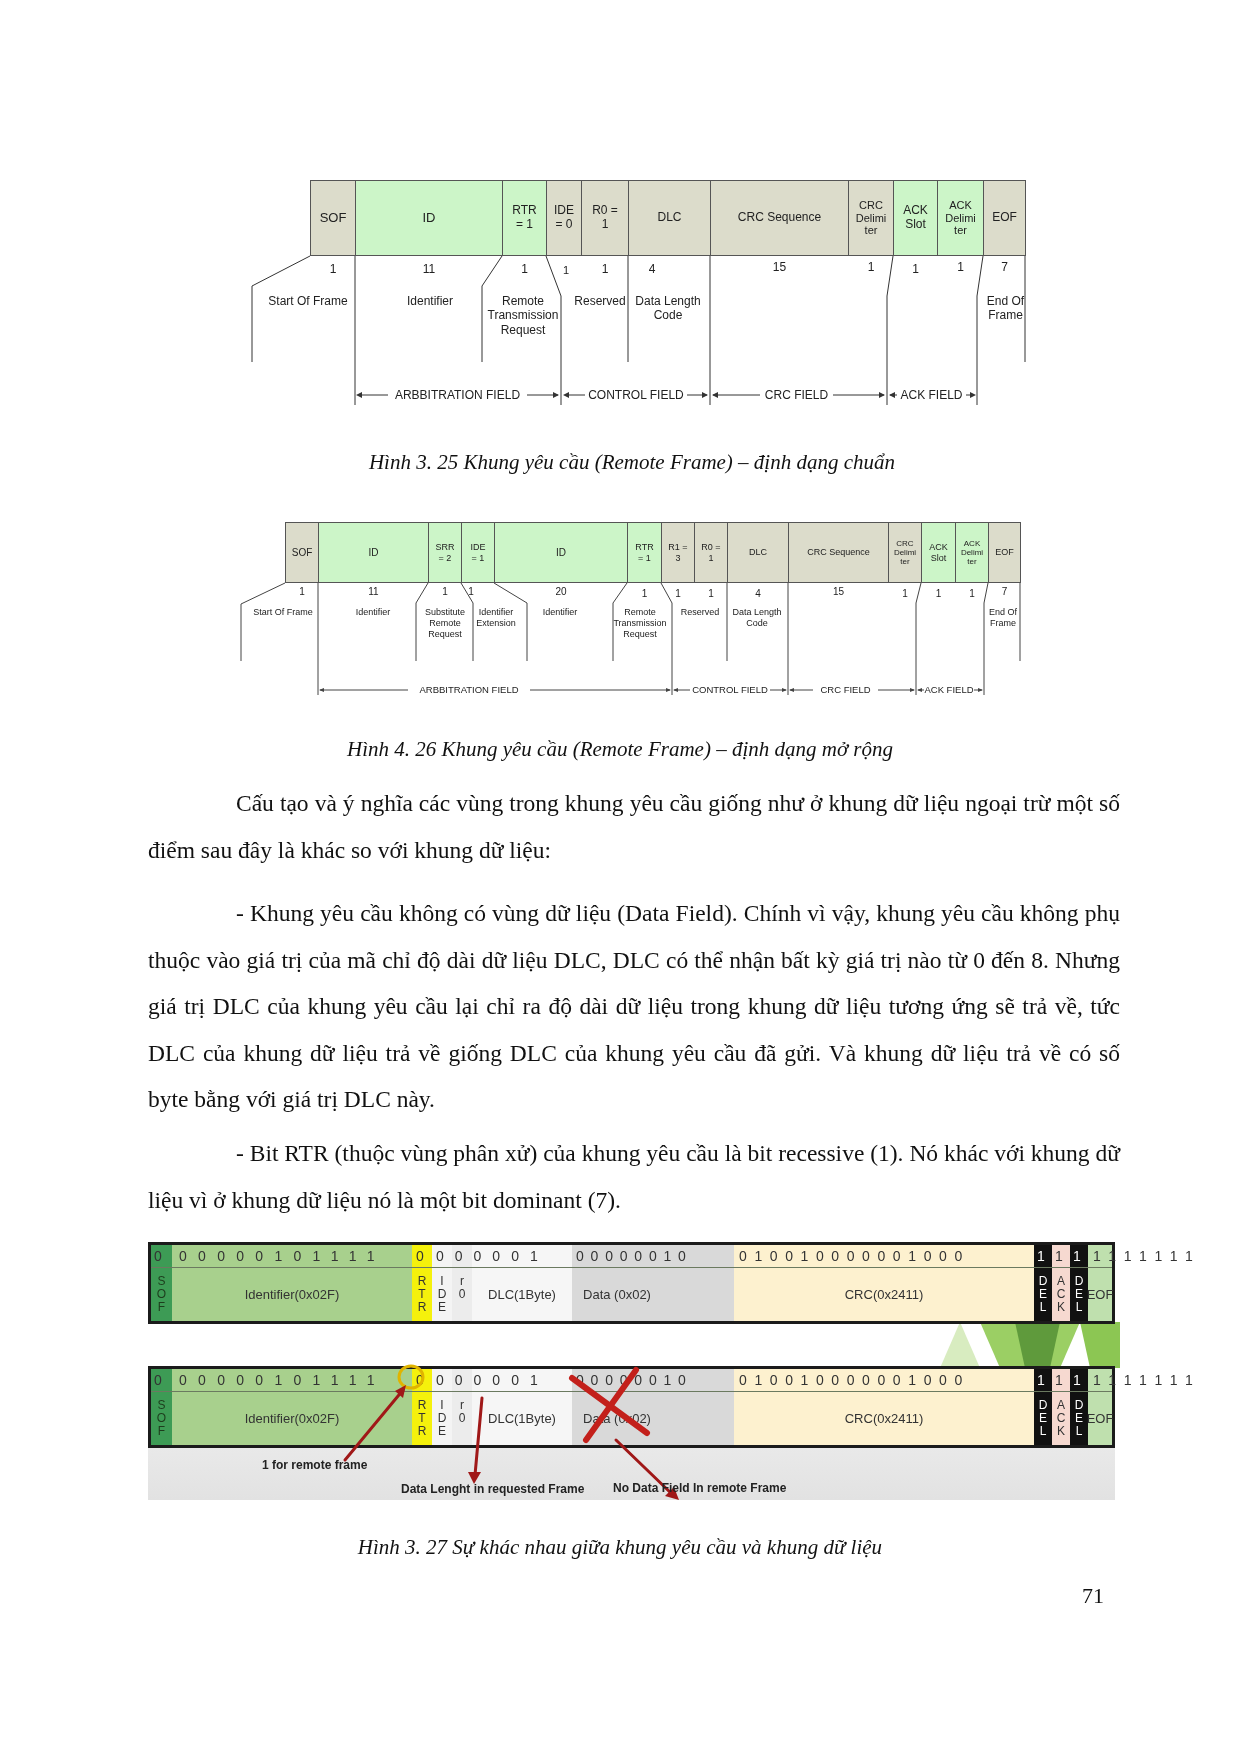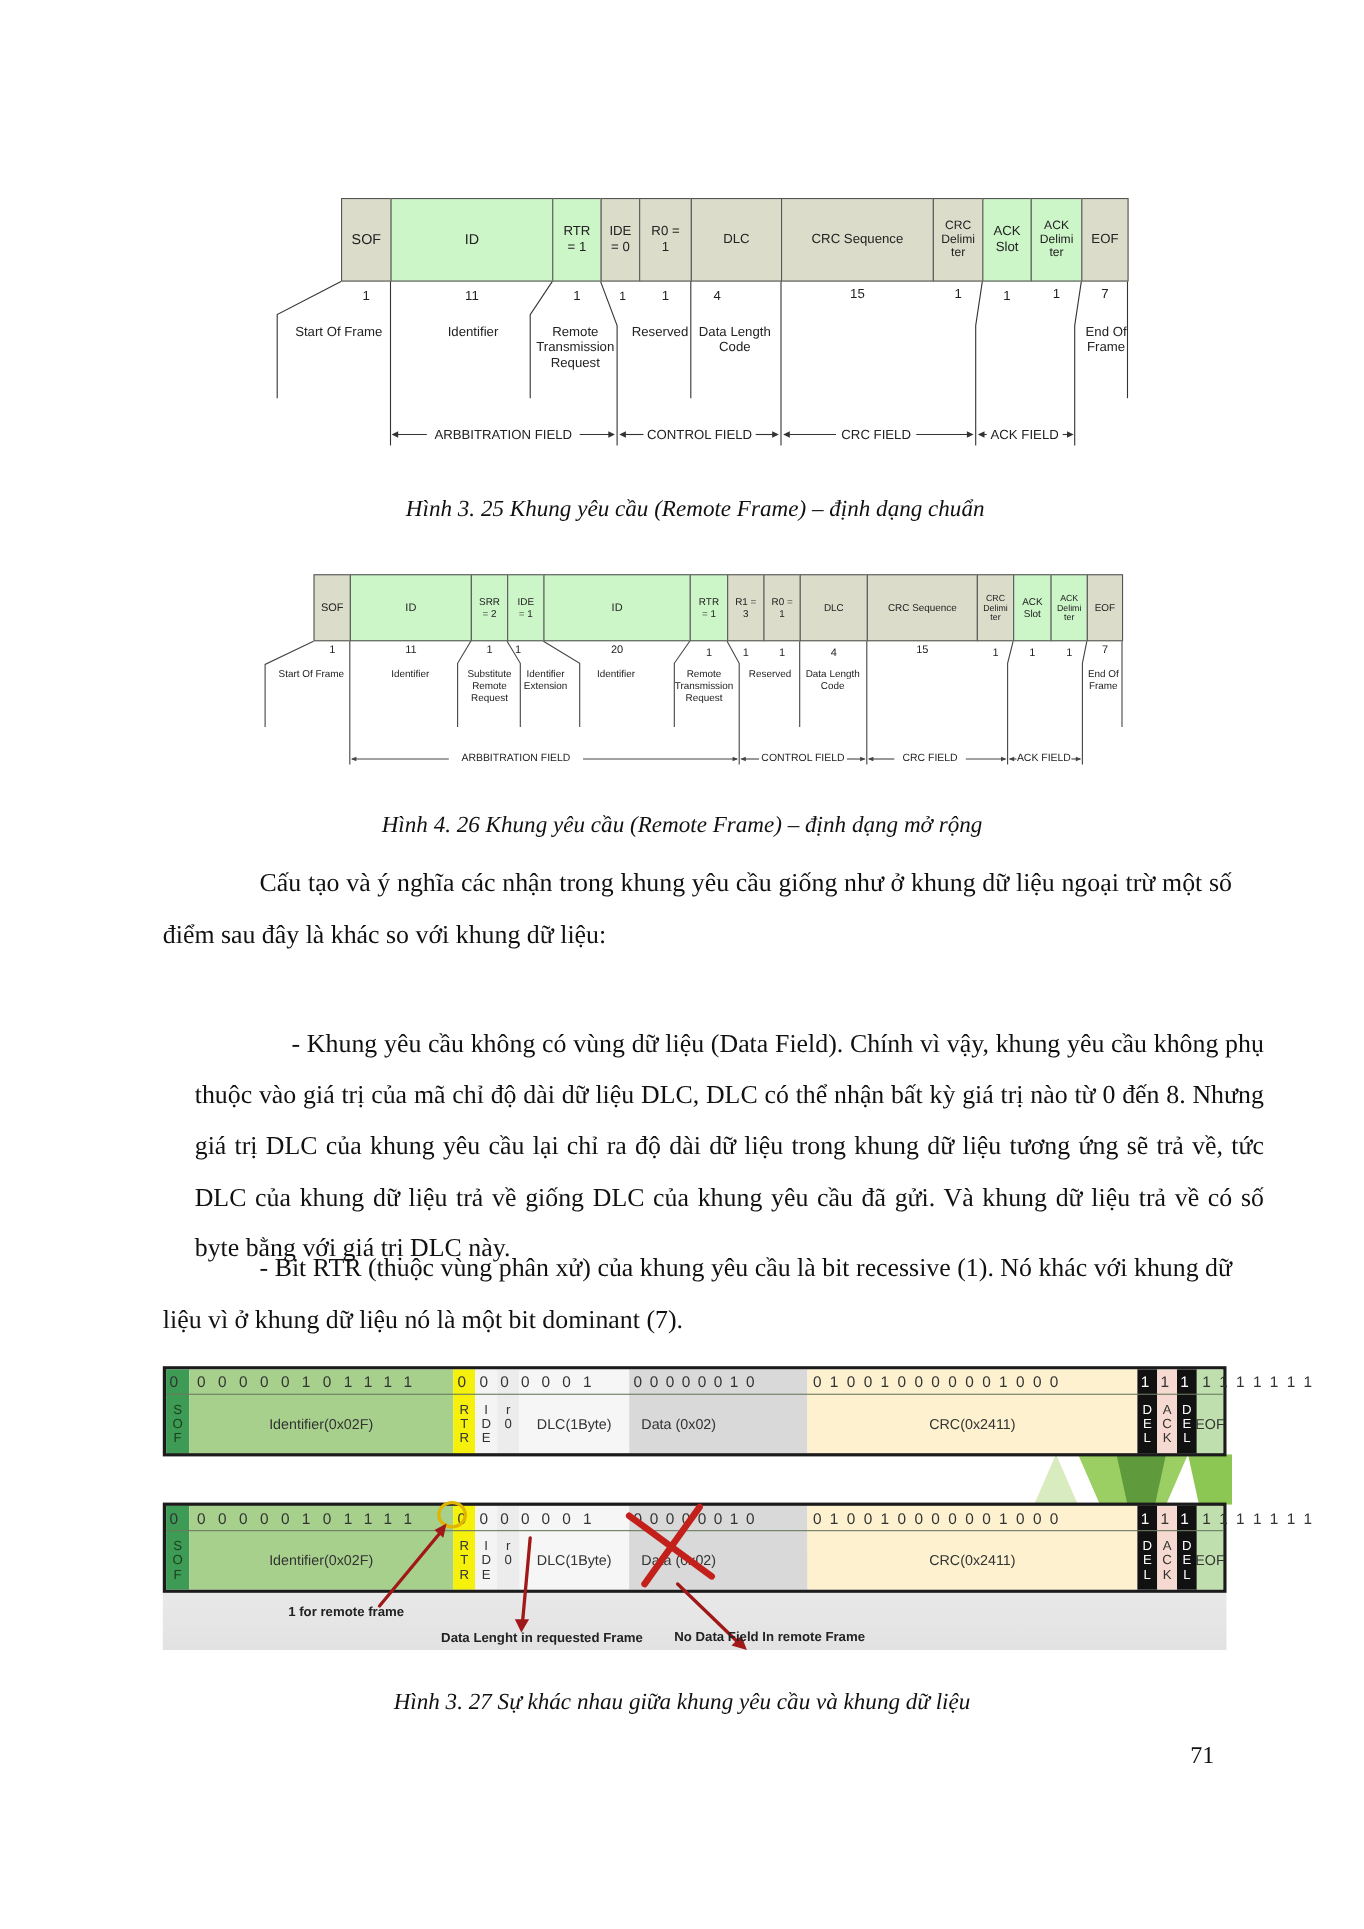--- a/index.html
+++ b/index.html
@@ -209,23 +209,23 @@
     </g>
   </svg>
   <div class="lbl" style="left:408px;top:684px;width:122px;font-size:9.5px;">ARBBITRATION FIELD</div>
   <div class="lbl" style="left:690px;top:684px;width:80px;font-size:9.5px;">CONTROL FIELD</div>
   <div class="lbl" style="left:813px;top:684px;width:65px;font-size:9.5px;">CRC FIELD</div>
   <div class="lbl" style="left:924px;top:684px;width:50px;font-size:9.5px;">ACK FIELD</div>
 </div>
 <div class="caption" style="top:737px;left:0;">Hình 4. 26 Khung yêu cầu (Remote Frame) – định dạng mở rộng</div>
 
 <div class="para" style="top:780px;">
-  <span class="indent"></span><span>Cấu tạo và ý nghĩa các nhận trong khung yêu cầu giống như ở khung dữ liệu ngoại trừ một số điểm sau đây là khác so với khung dữ liệu:</span>
-</div>
-<div class="para" style="top:926px;margin-left:29px;">
+  <span class="indent"></span><span>Cấu tạo và ý nghĩa các vùng trong khung yêu cầu giống như ở khung dữ liệu ngoại trừ một số điểm sau đây là khác so với khung dữ liệu:</span>
+</div>
+<div class="para" style="top:890px;">
   <span class="indent"></span><span>- Khung yêu cầu không có vùng dữ liệu (Data Field). Chính vì vậy, khung yêu cầu không phụ thuộc vào giá trị của mã chỉ độ dài dữ liệu DLC, DLC có thể nhận bất kỳ giá trị nào từ 0 đến 8. Nhưng giá trị DLC của khung yêu cầu lại chỉ ra độ dài dữ liệu trong khung dữ liệu tương ứng sẽ trả về, tức DLC của khung dữ liệu trả về giống DLC của khung yêu cầu đã gửi. Và khung dữ liệu trả về có số byte bằng với giá trị DLC này.</span>
 </div>
 <div class="para" style="top:1130px;">
   <span class="indent"></span><span>- Bit RTR (thuộc vùng phân xử) của khung yêu cầu là bit recessive (1). Nó khác với khung dữ liệu vì ở khung dữ liệu nó là một bit dominant (7).</span>
 </div>
 
 <div>
 
   <div class="abs" style="left:148px;top:1330px;width:967px;height:170px;background:linear-gradient(#ffffff 0%, #ffffff 20%, #ececec 55%, #e2e2e2 100%);"></div>
   <svg class="abs" style="left:940px;top:1322px;" width="180" height="46">

